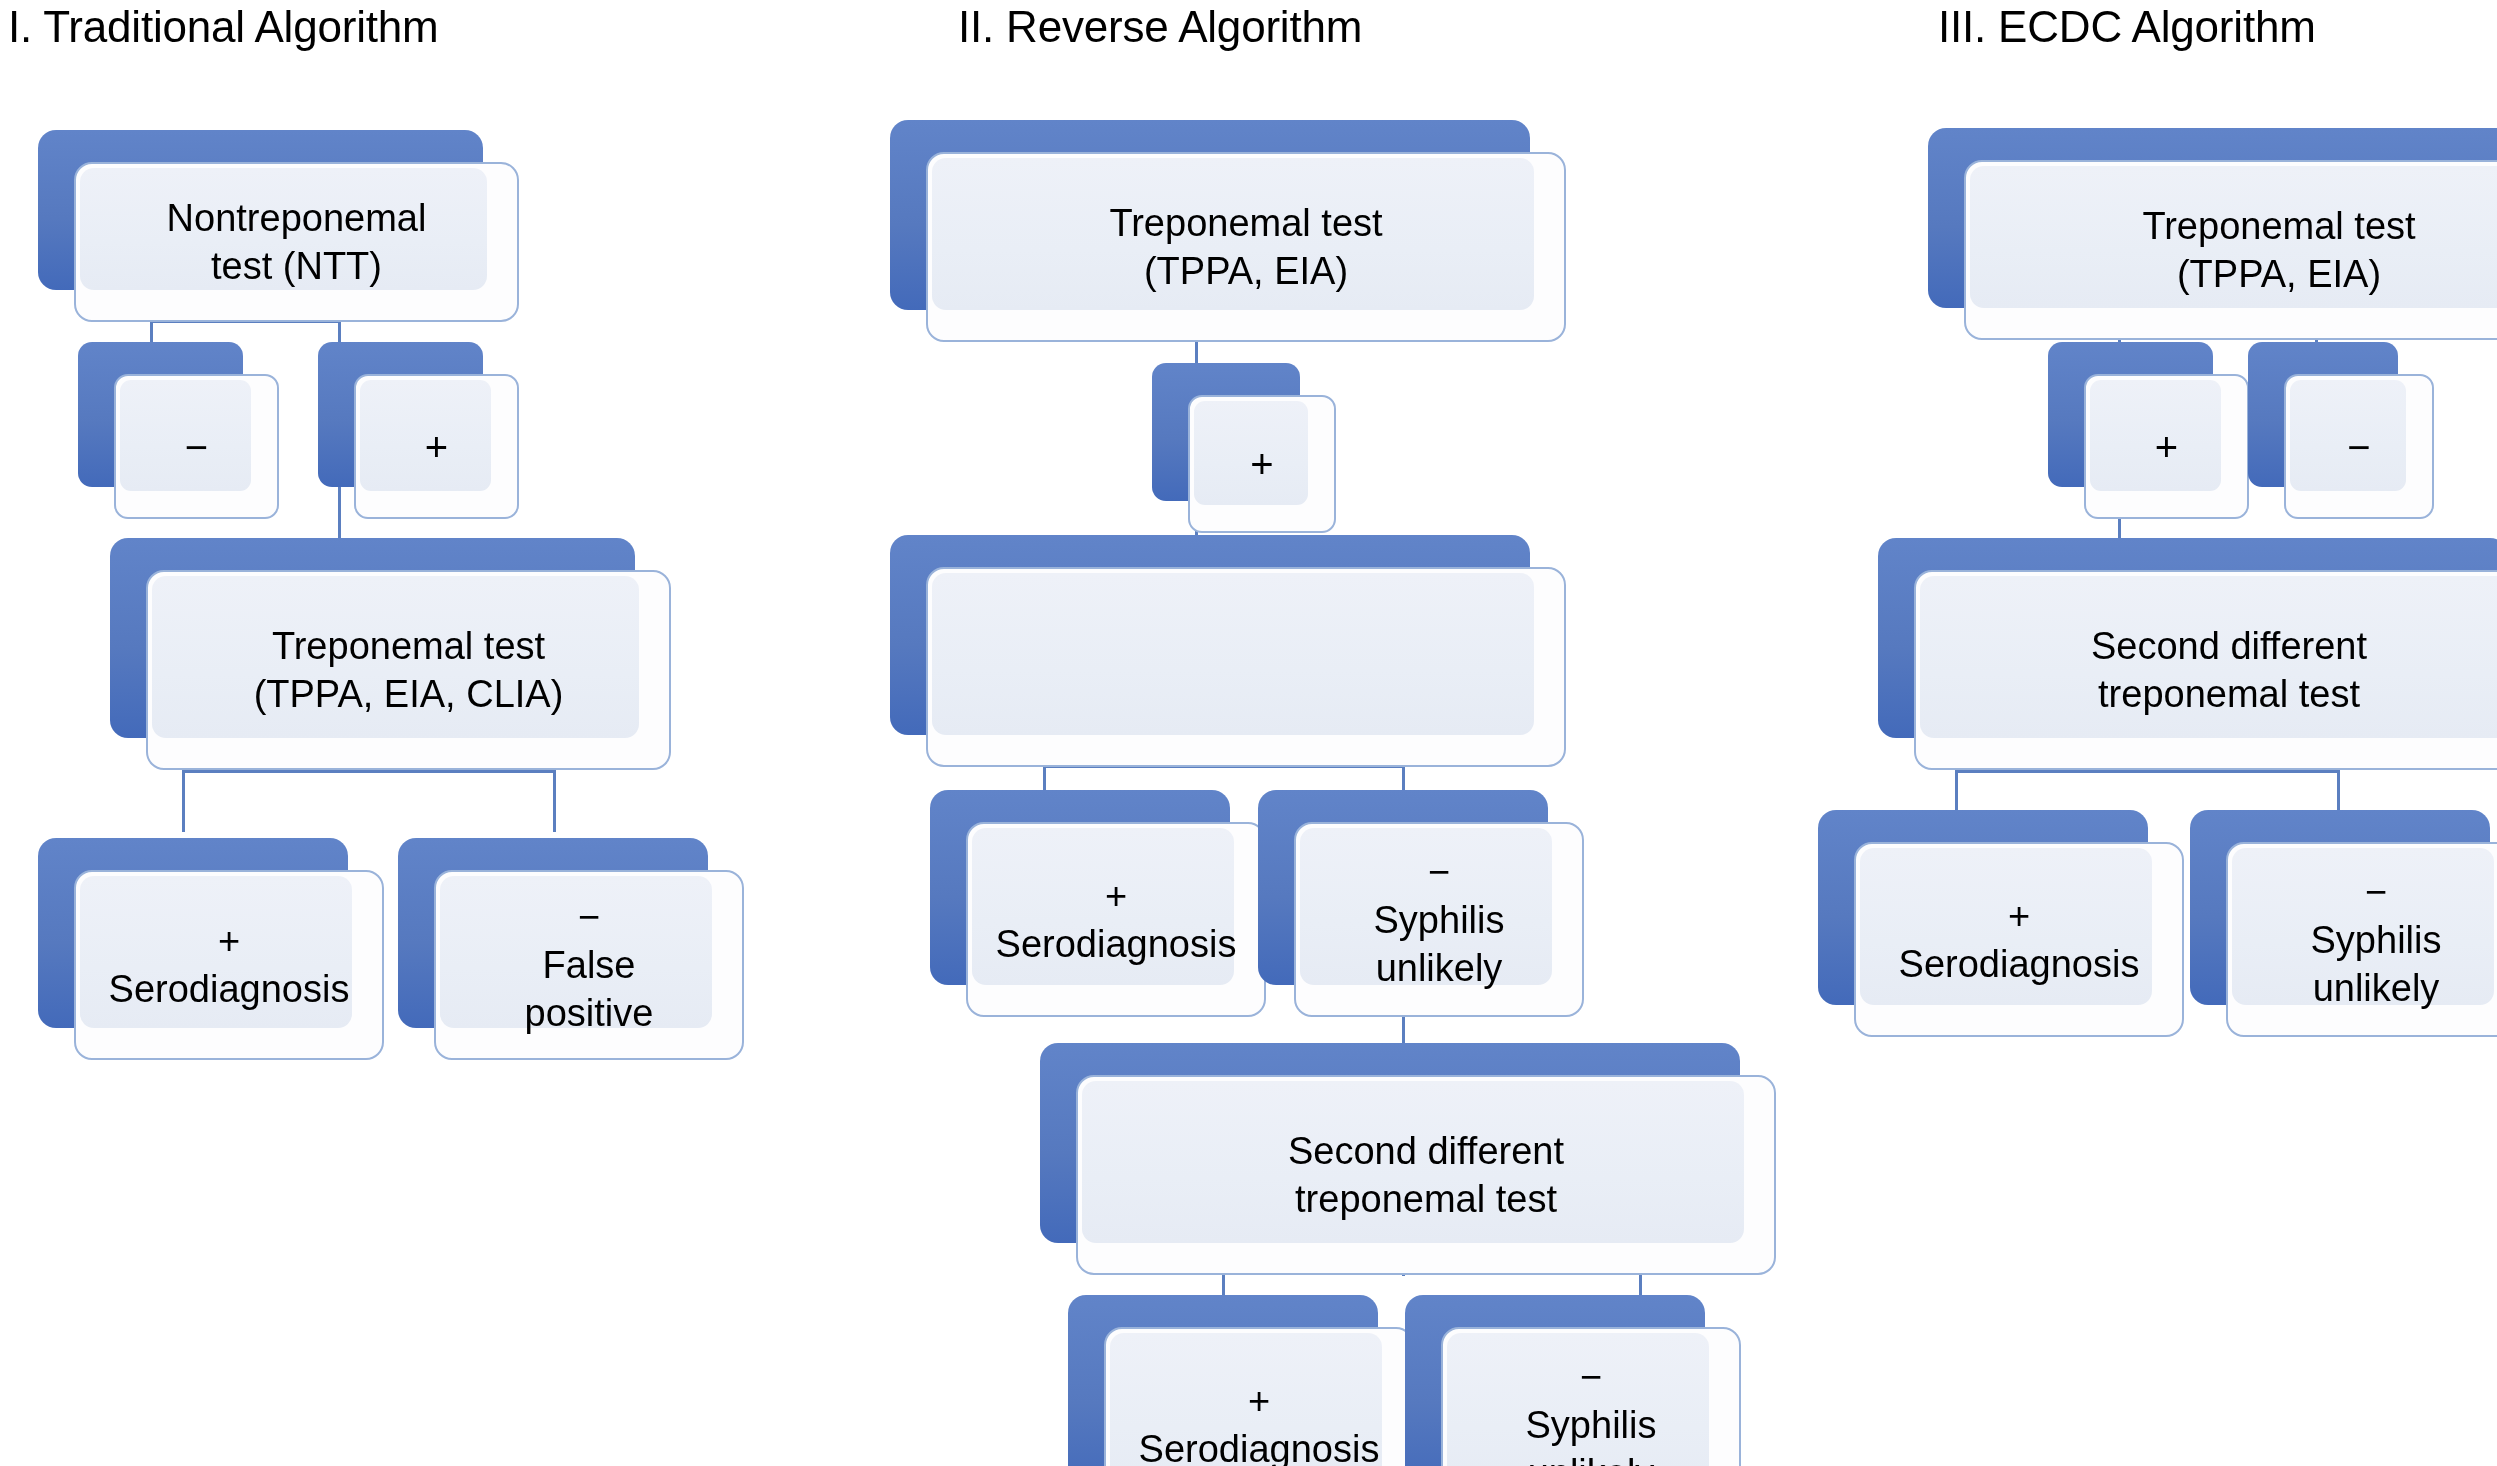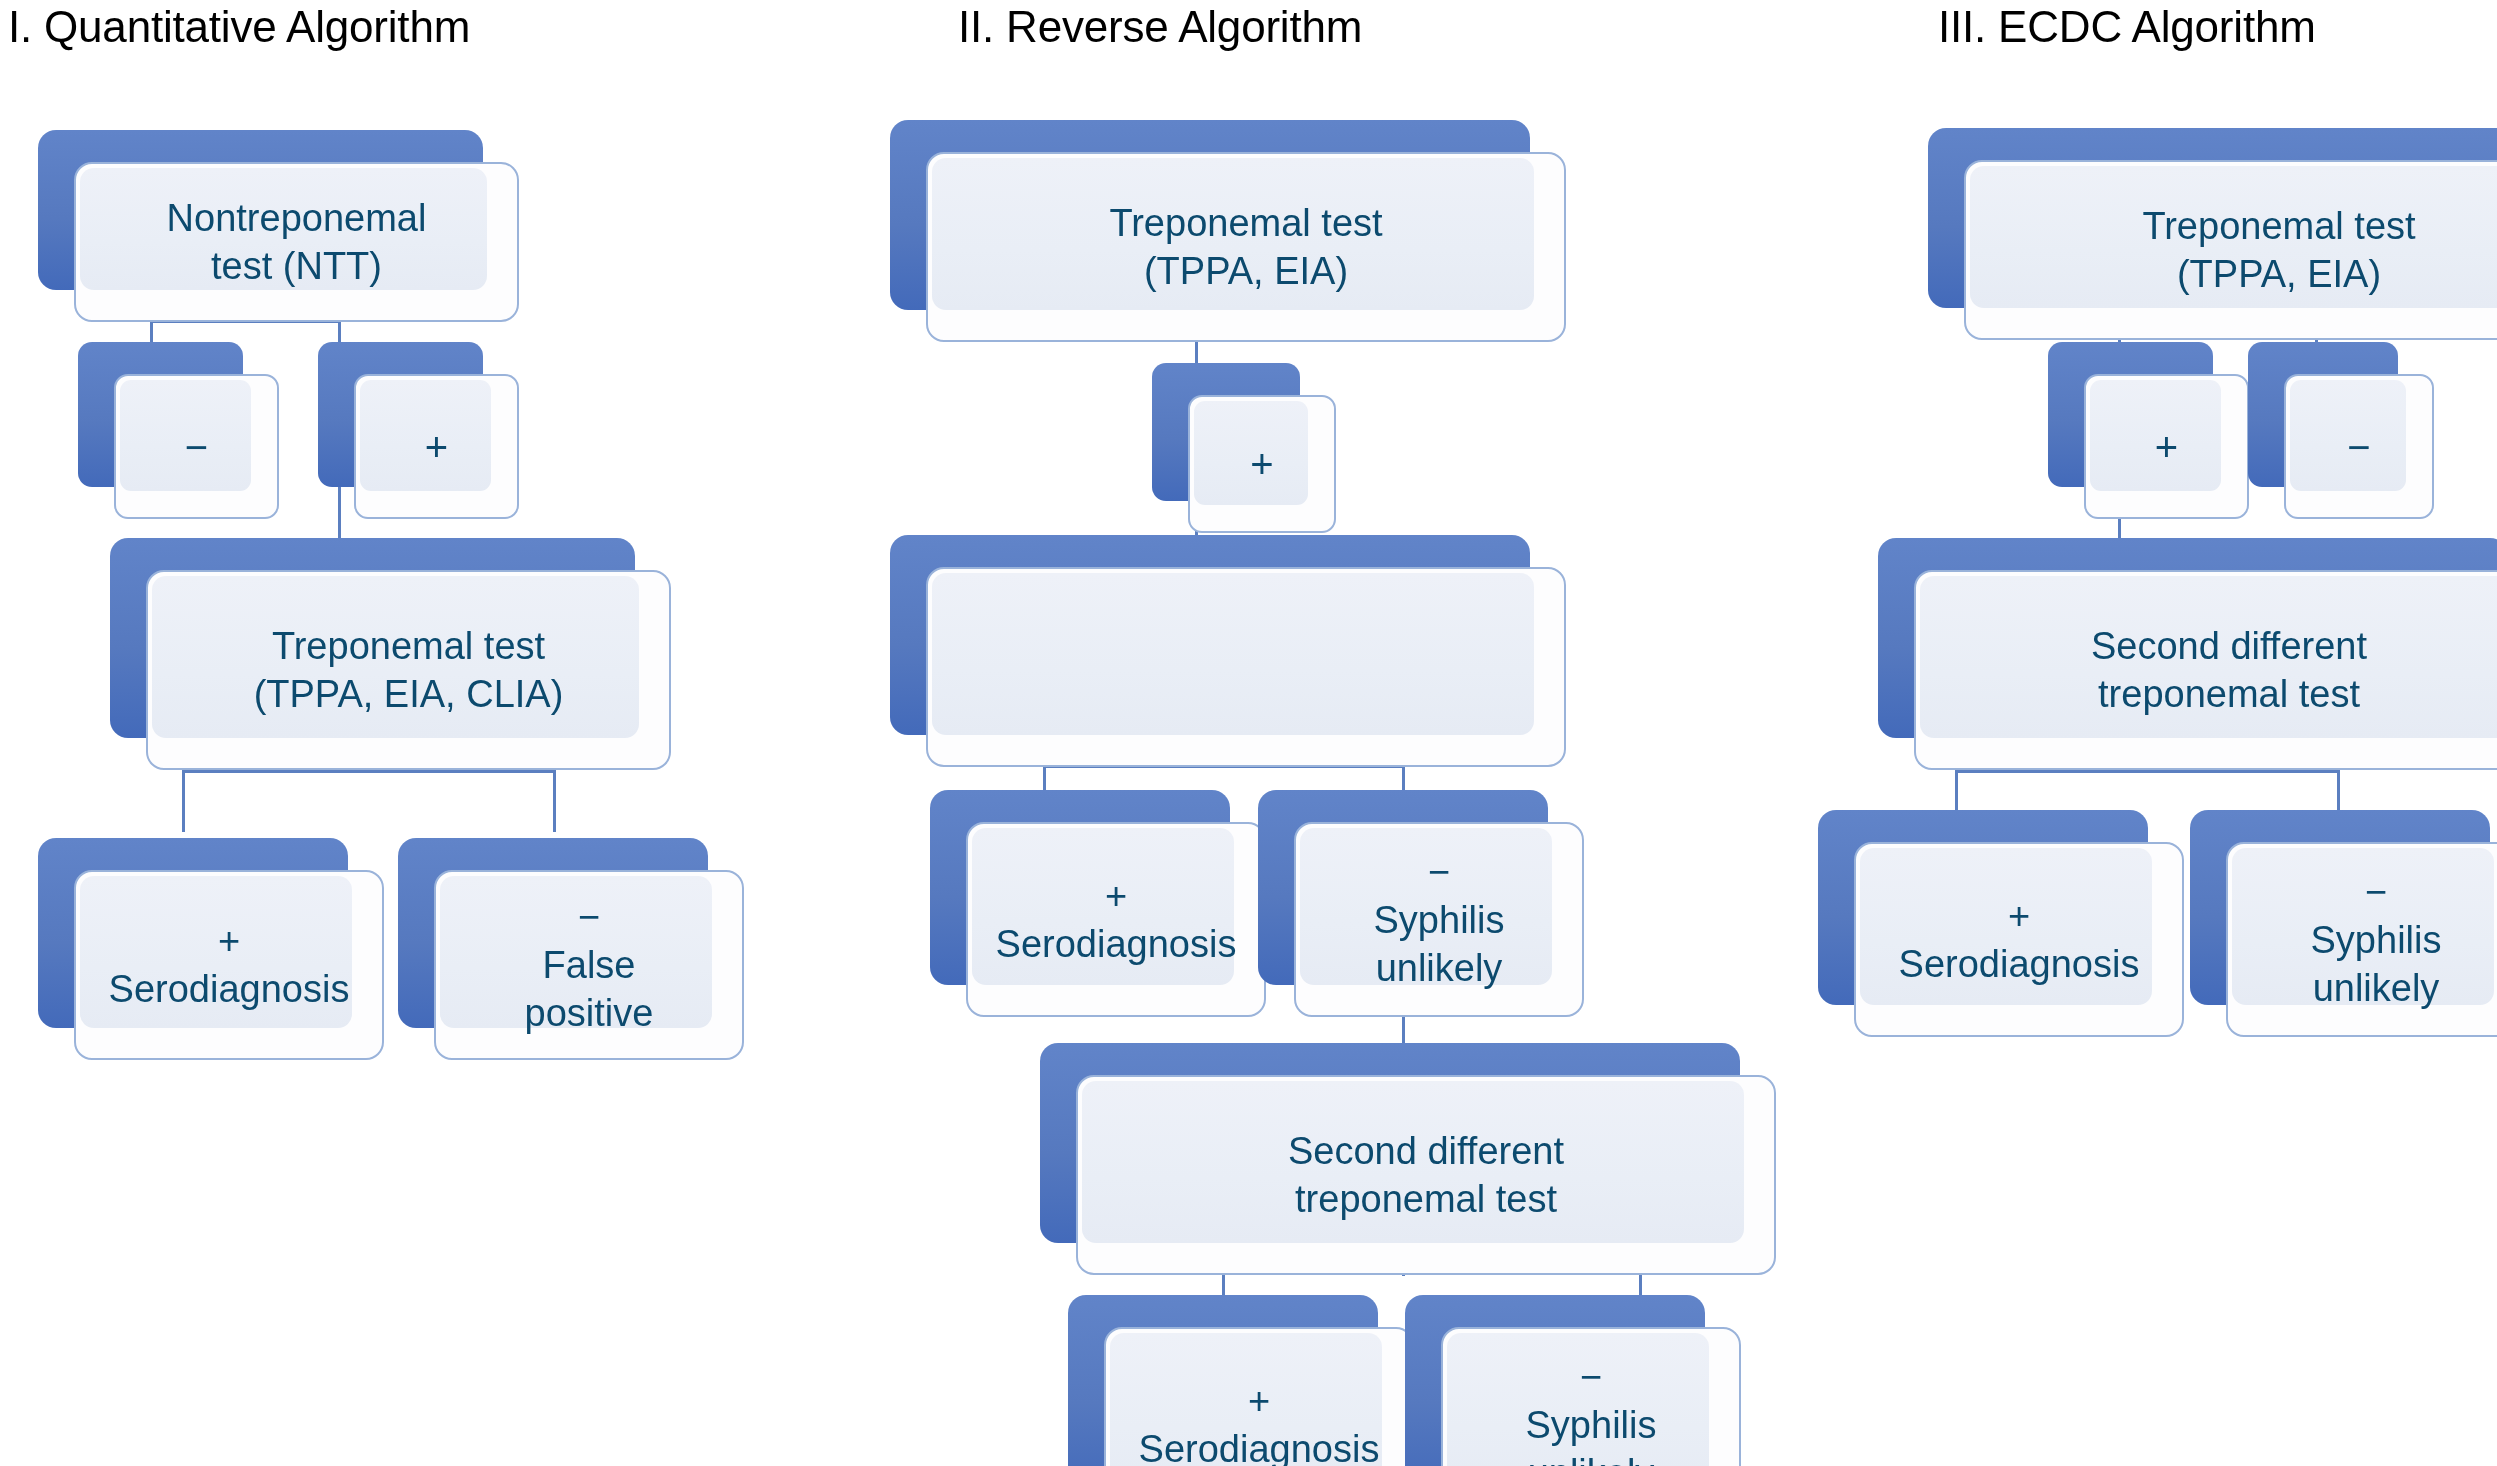--- a/index.html
+++ b/index.html
@@ -68,35 +68,35 @@
     border-radius: 14px;
     background: linear-gradient(180deg, #eef1f8 0%, #e9eef6 60%, #e6ebf4 100%);
   }
   .node .label {
     position: absolute;
     left: 0;
     right: 0;
     text-align: center;
     font-size: 38px;
     line-height: 48px;
-    color: #0c4a6e;
+    color: #000000;
     white-space: pre-line;
     z-index: 3;
   }
   .node.small .plate,
   .node.small .card { border-radius: 14px; }
   .node.small .inner { border-radius: 11px; right: 26px; bottom: 26px; }
   .node.small .label { font-size: 40px; line-height: 44px; }
 </style>
 </head>
 <body>
 
 <div id="stage">
   <div id="titles">
-      <div class="col-title" style="left: 8px; top: 2px;">I. Quantitative Algorithm</div>
+      <div class="col-title" style="left: 8px; top: 2px;">I. Traditional Algorithm</div>
       <div class="col-title" style="left: 958px; top: 2px;">II. Reverse Algorithm</div>
       <div class="col-title" style="left: 1938px; top: 2px;">III. ECDC Algorithm</div>
     </div>
   <div id="lines">
       <div class="line v" style="left: 192px; top: 290px; height: 32px; background: rgb(91, 127, 192);"></div>
       <div class="line h" style="left: 150px; top: 320px; width: 190px; background: rgb(91, 127, 192);"></div>
       <div class="line v" style="left: 150px; top: 320px; height: 55px; background: rgb(91, 127, 192);"></div>
       <div class="line v" style="left: 338px; top: 320px; height: 55px; background: rgb(91, 127, 192);"></div>
       <div class="line v" style="left: 338px; top: 470px; height: 100px; background: rgb(91, 127, 192);"></div>
       <div class="line v" style="left: 338px; top: 735px; height: 38px; background: rgb(91, 127, 192);"></div>

